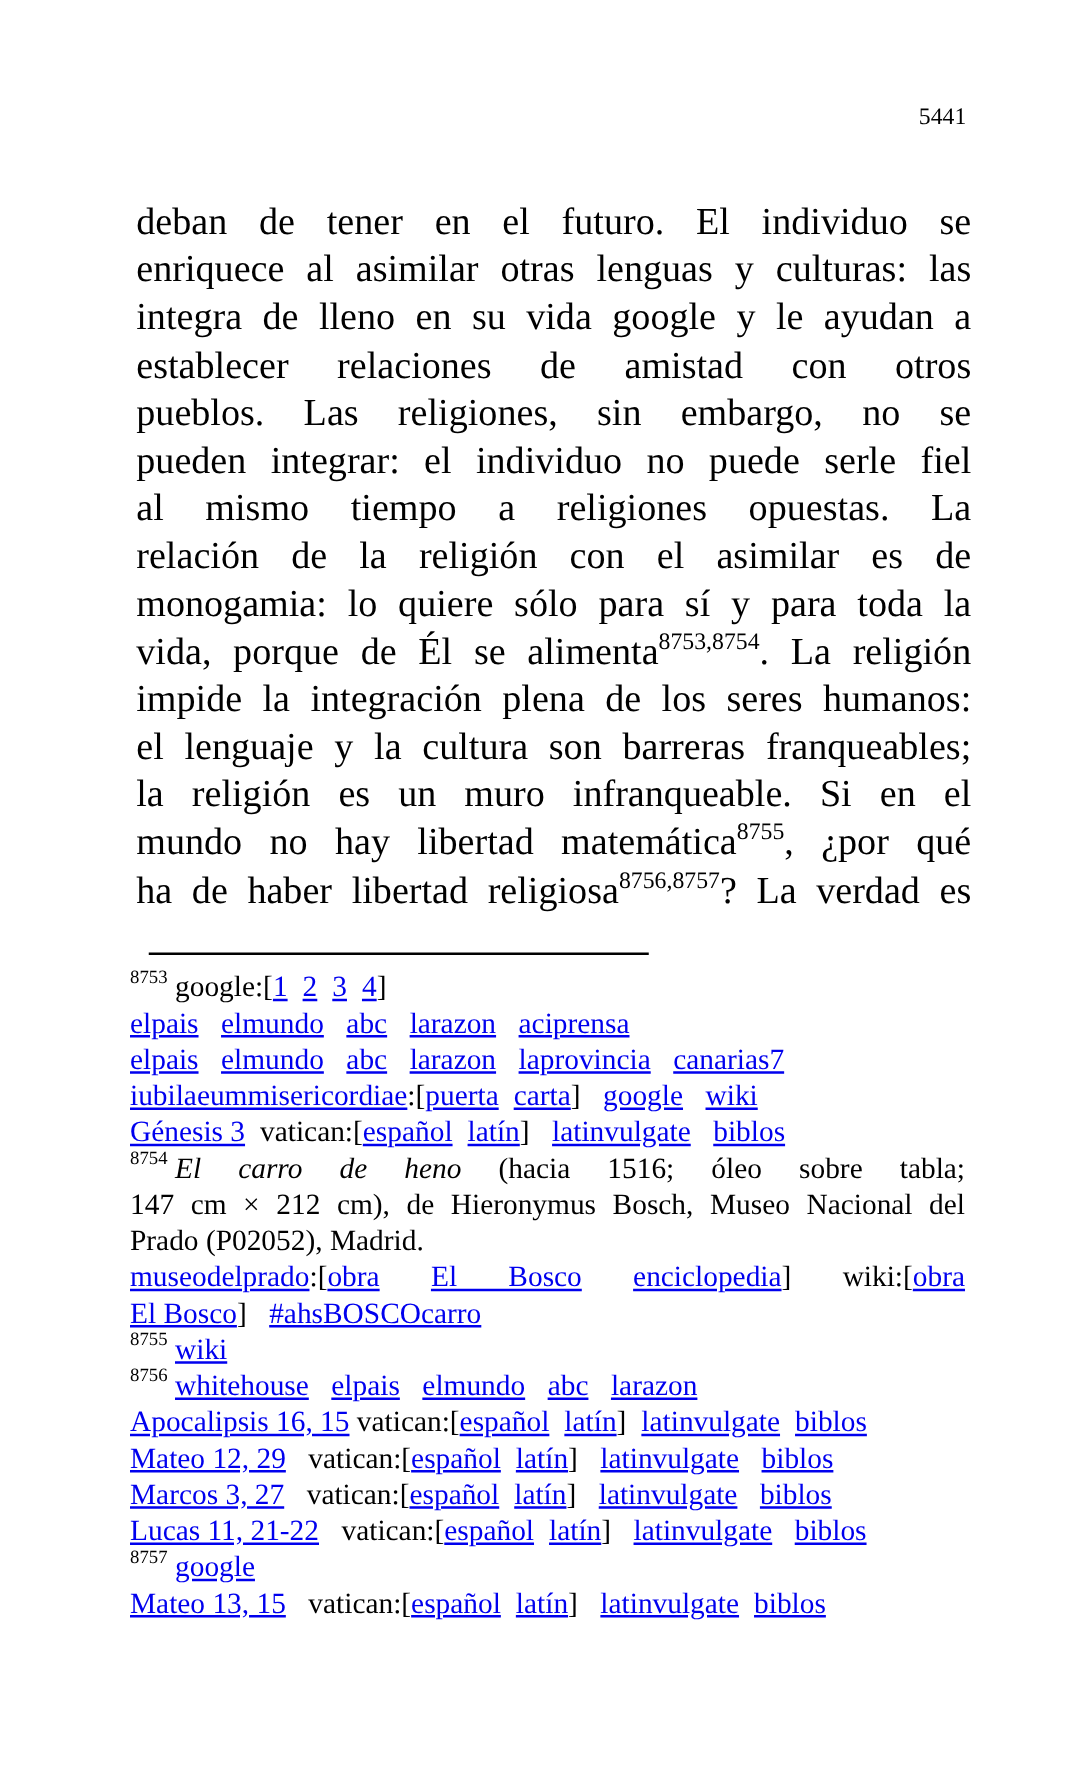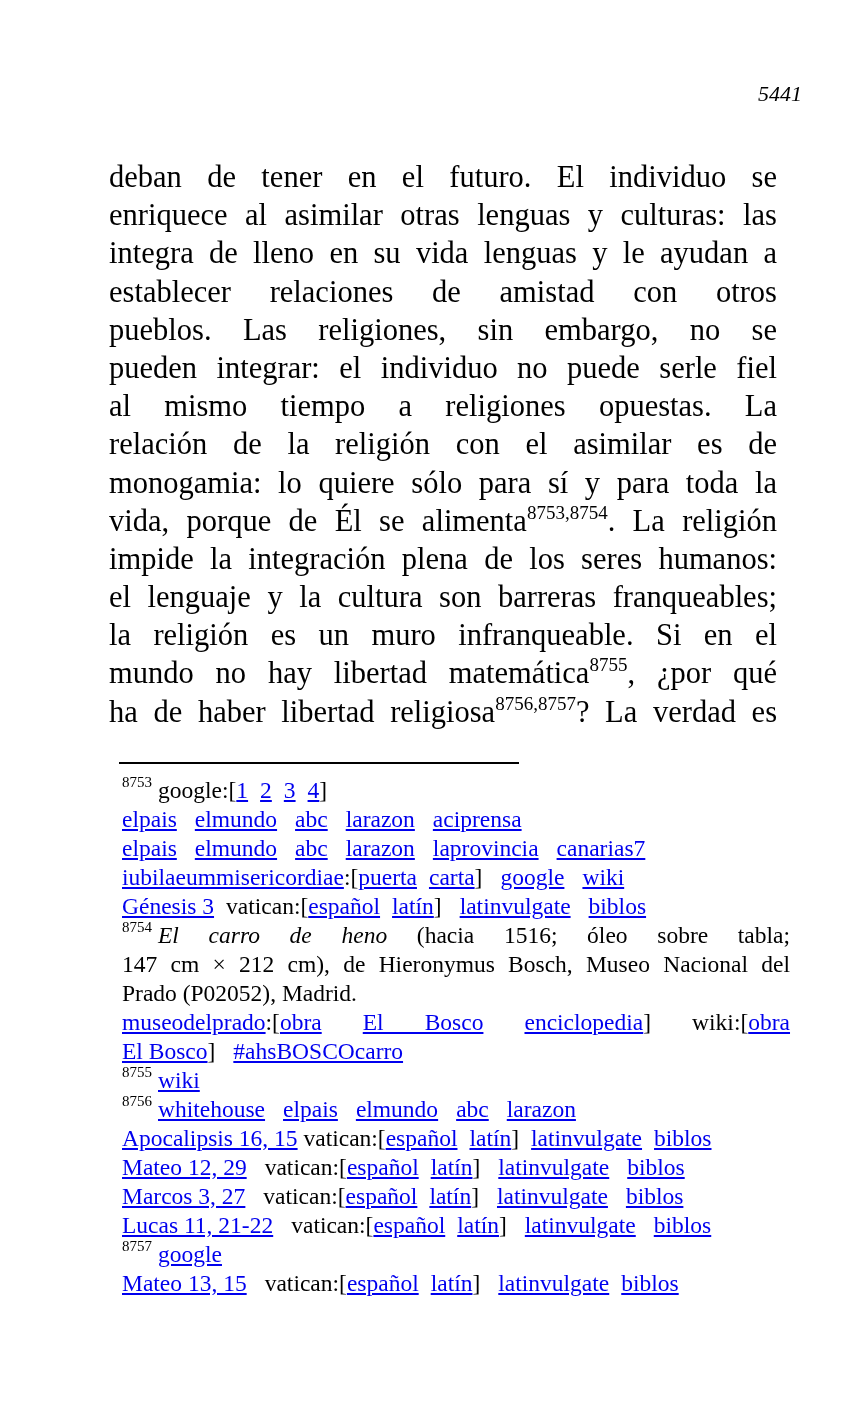--- a/index.html
+++ b/index.html
@@ -1,41 +1,41 @@
 <!DOCTYPE html>
 <html><head>
 <meta charset="utf-8">
 <style>
   html, body { margin: 0; padding: 0; background: #ffffff; }
   body { width: 866px; height: 1417px; position: relative; overflow: hidden;
          font-family: "Liberation Serif", "DejaVu Serif", serif; color: #000; }
-  .page-number { position: absolute; top: 78px; right: 64px; font-size: 22px; line-height: 32px; font-style: italic; }
+  .page-number { position: absolute; top: 78px; right: 93px; font-size: 19px; line-height: 32px; }
   .body-text { position: absolute; left: 109px; top: 158px; width: 668px;
                font-size: 30.5px; line-height: 38.2px; text-align: justify; }
   .body-text .ln { display: block; text-align: justify; text-align-last: justify; white-space: nowrap; height: 38.2px; }
   .sup { font-size: 19px; vertical-align: 12px; line-height: 0; }
   .rule { position: absolute; left: 119px; top: 762px; width: 400px; height: 2px; background: #000; }
-  .notes { position: absolute; left: 122px; top: 776px; width: 668px; font-size: 23.5px; line-height: 29px; }
+  .notes { position: absolute; left: 104px; top: 776px; width: 668px; font-size: 23.5px; line-height: 29px; }
   .nl { display: block; white-space: nowrap; height: 29px; }
   .nl.just { text-align: justify; text-align-last: justify; }
   .fn-num { font-size: 15px; vertical-align: 11px; line-height: 0; margin-right: 6px; }
   a, .lnk { color: #0000ee; text-decoration: underline; text-underline-offset: 2px; cursor: pointer; }
   .gap { display: inline-block; width: 12px; }
   .gap2 { display: inline-block; width: 6px; }
   em { font-style: italic; }
 </style>
 </head>
 <body>
 
 <div class="page-number">5441</div>
 
 <div class="body-text">
   <span class="ln">deban de tener en el futuro. El individuo se</span>
   <span class="ln">enriquece al asimilar otras lenguas y culturas: las</span>
-  <span class="ln">integra de lleno en su vida lenguas y le ayudan a</span>
+  <span class="ln">integra de lleno en su vida google y le ayudan a</span>
   <span class="ln">establecer relaciones de amistad con otros</span>
   <span class="ln">pueblos. Las religiones, sin embargo, no se</span>
   <span class="ln">pueden integrar: el individuo no puede serle fiel</span>
   <span class="ln">al mismo tiempo a religiones opuestas. La</span>
   <span class="ln">relación de la religión con el asimilar es de</span>
   <span class="ln">monogamia: lo quiere sólo para sí y para toda la</span>
   <span class="ln"><span>vida, porque de Él se alimenta</span><span class="sup">8753,8754</span><span>. La religión</span></span>
   <span class="ln">impide la integración plena de los seres humanos:</span>
   <span class="ln">el lenguaje y la cultura son barreras franqueables;</span>
   <span class="ln">la religión es un muro infranqueable. Si en el</span>

